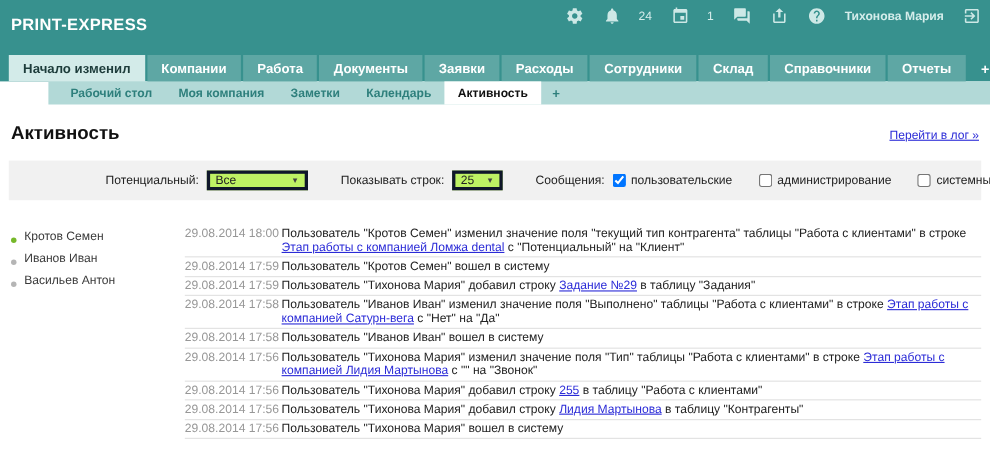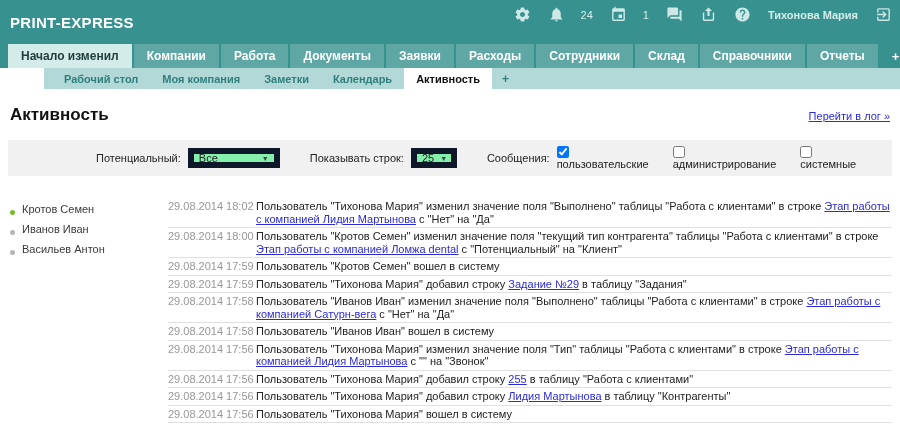--- a/index.html
+++ b/index.html
@@ -5,21 +5,21 @@
   :root{
     --header:#37918e; --tab:#5ea7a4; --tab_active:#d3ebe9; --subnav:#b2d9d7;
     --link:#2b2bd7; --online:#76b82a; --offline:#b5b5b5;
   }
   *{box-sizing:border-box;}
   html,body{margin:0;padding:0;}
   body{width:900px;height:430px;overflow:hidden;background:#fff;
        font-family:"Liberation Sans","DejaVu Sans",sans-serif;}
 
   
-  .topbar{height:44px;background:var(--header);position:relative;}
+  .topbar{height:50px;background:var(--header);position:relative;}
   .brand{position:absolute;left:10px;top:14px;color:#fff;font-weight:bold;font-size:15px;letter-spacing:.3px;}
   .top-icons{position:absolute;right:8px;top:6px;display:flex;align-items:center;gap:17px;}
   .tb-item{display:flex;align-items:center;gap:16px;color:#d5edeb;font-size:11px;cursor:pointer;}
   .tb-item svg{width:17px;height:17px;fill:#cde8e6;}
   .tb-user{font-weight:bold;}
 
   
   .mainnav{height:24px;background:var(--header);display:flex;padding-left:8px;}
   .main-tab{display:flex;align-items:center;padding:0 13px;margin-right:2px;background:var(--tab);
             color:#fff;font-size:12px;font-weight:bold;cursor:pointer;white-space:nowrap;}
@@ -35,26 +35,26 @@
   
   .titlebar{display:flex;justify-content:space-between;align-items:baseline;padding:16px 10px 0;}
   .titlebar h1{margin:0;font-size:17px;color:#111;font-weight:bold;}
   .log-link{font-size:11px;color:var(--link);text-decoration:underline;cursor:pointer;}
 
   
   .filterbar{margin:15px 8px 0;background:#f1f1f1;height:36px;display:flex;align-items:center;
              padding-left:88px;font-size:11px;color:#222;}
   .fgroup{display:flex;align-items:center;margin-right:30px;}
   .flabel{margin-right:7px;white-space:nowrap;}
-  .select{display:flex;align-items:center;justify-content:space-between;background:#86efac;
-          border:6px solid #0f172a;height:18px;padding:4px 5px;cursor:pointer;}
+  .select{display:flex;align-items:center;justify-content:space-between;background:#bef264;
+          border:3px solid #0f172a;height:18px;padding:4px 5px;cursor:pointer;}
   .select-user{width:92px;}
   .select-rows{width:46px;}
   .arrow{font-size:7px;color:#444;margin-left:6px;}
-  .check{display:flex;align-items:flex-start;margin-right:24px;cursor:pointer;flex-direction:column;}
+  .check{display:flex;align-items:flex-end;margin-right:24px;cursor:pointer;}
   .check input{margin:0 5px 0 0;width:12px;height:12px;}
 
   
   .content{display:flex;padding:22px 8px 0;}
   .sidebar{width:160px;flex-shrink:0;padding:5px 0 0 2px;}
   .user-item{display:flex;align-items:flex-end;gap:7px;margin-bottom:8px;font-size:11px;color:#3a3a3a;cursor:pointer;}
   .dot{width:5px;height:5px;border-radius:50%;flex-shrink:0;}
   .dot.online{background:var(--online);}
   .dot.off{background:var(--offline);}
 
@@ -186,24 +186,20 @@
         <span class="dot off"></span>
         <span>Иванов Иван</span>
       </div>
       <div class="user-item">
         <span class="dot off"></span>
         <span>Васильев Антон</span>
       </div>
     </div>
   <div class="log" id="activity-log">
       <div class="log-row">
-        <span class="log-date">29.08.2014 18:02</span>
-        <span class="log-msg"><span>Пользователь "Тихонова Мария" изменил значение поля "Выполнено" таблицы "Работа с клиентами" в строке </span><a href="#">Этап работы с компанией Лидия Мартынова</a><span> с "Нет" на "Да"</span></span>
-      </div>
-      <div class="log-row">
         <span class="log-date">29.08.2014 18:00</span>
         <span class="log-msg"><span>Пользователь "Кротов Семен" изменил значение поля "текущий тип контрагента" таблицы "Работа с клиентами" в строке </span><a href="#">Этап работы с компанией Ломжа dental</a><span> с "Потенциальный" на "Клиент"</span></span>
       </div>
       <div class="log-row">
         <span class="log-date">29.08.2014 17:59</span>
         <span class="log-msg"><span>Пользователь "Кротов Семен" вошел в систему</span></span>
       </div>
       <div class="log-row">
         <span class="log-date">29.08.2014 17:59</span>
         <span class="log-msg"><span>Пользователь "Тихонова Мария" добавил строку </span><a href="#">Задание №29</a><span> в таблицу "Задания"</span></span>

